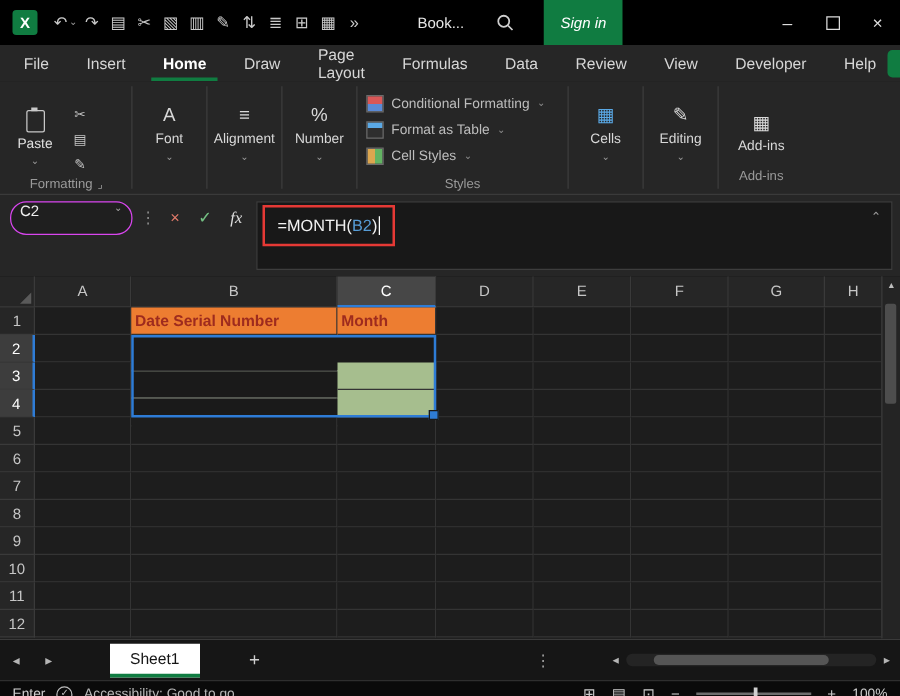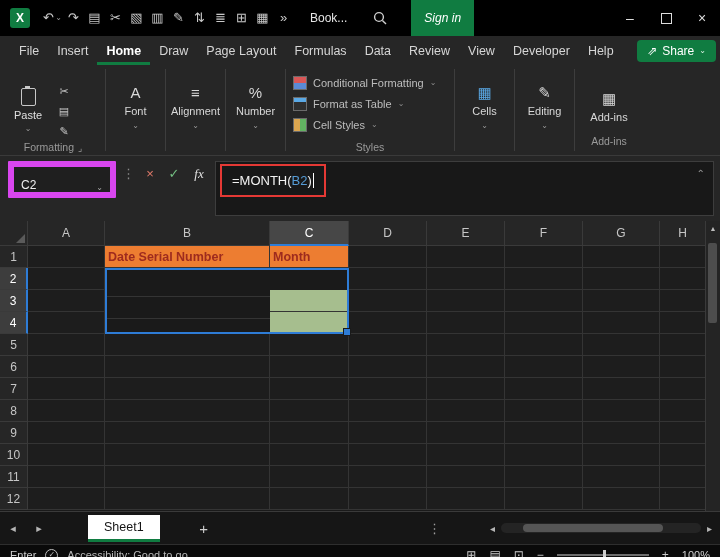--- a/index.html
+++ b/index.html
@@ -6,21 +6,21 @@
   .app{position:relative;width:720px;height:557px;display:flex;flex-direction:column;
        background:#1e1e1e;font-family:"Liberation Sans",sans-serif;color:#ddd;overflow:hidden;
        font-size:12px;}
   
   .titlebar{height:36px;background:#000;display:flex;align-items:center;flex:0 0 auto;}
   .tb-logo{width:20px;height:20px;background:var(--accent);border-radius:3px;color:#fff;
            font-weight:700;font-size:12px;display:flex;align-items:center;justify-content:center;
            margin:0 8px 0 10px;flex:0 0 auto;}
   .tb-ic{color:#c9c9c9;font-size:13px;width:21px;text-align:center;flex:0 0 auto;line-height:36px;}
   .tb-ic.dd{font-size:8px;width:9px;margin-left:-5px;color:#9a9a9a;}
-  .tb-name{color:#e6e6e6;font-size:12px;margin-left:16px;white-space:nowrap;}
+  .tb-name{color:#e6e6e6;font-size:12px;margin-left:40px;white-space:nowrap;}
   .tb-search{margin-left:26px;display:flex;align-items:center;}
   .signin{margin-left:24px;background:var(--accent);color:#fff;font-size:12px;
           padding:20px 13px;border-radius:2px;white-space:nowrap;font-style:italic;}
   .wc{margin-left:auto;display:flex;}
   .wc .wcb{width:36px;height:36px;display:flex;align-items:center;justify-content:center;
            color:#ddd;font-size:14px;}
   .restore-box{width:9px;height:9px;border:1px solid #ddd;display:inline-block;}
   
   .menubar{height:29px;background:#262626;display:flex;align-items:stretch;padding:0 4px 0 10px;flex:0 0 auto;}
   .menu-item{display:flex;align-items:center;padding:0 9px;color:#d6d6d6;font-size:12.5px;cursor:default;}
@@ -57,22 +57,22 @@
   .sicon{width:12px;height:12px;border:1px solid #6b6b6b;flex:0 0 auto;}
   .sicon.cf{background:linear-gradient(180deg,#d95757 50%,#5a8ad6 50%);}
   .sicon.fat{background:linear-gradient(180deg,#5aa9e6 35%,#2e2e2e 35%);}
   .sicon.cs{background:linear-gradient(90deg,#dca64f 50%,#62b362 50%);}
   .srow-chev{font-size:8px;color:#8d8d8d;}
   
   .addins{width:66px;height:84px;justify-content:center;gap:4px;}
   
   .formulabar{height:60px;background:#262626;display:flex;align-items:flex-start;
               padding:5px 6px 0 8px;gap:6px;flex:0 0 auto;}
-  .namebox{width:82px;height:25px;background:#1f1f1f;border:6px solid #d946ef;border-radius:1px;
-           display:flex;align-items:flex-end;justify-content:space-between;padding:0 7px;color:#f0f0f0;
+  .namebox{width:82px;height:25px;background:#1f1f1f;border:1px solid #d946ef;border-radius:13px;
+           display:flex;align-items:flex-start;justify-content:space-between;padding:0 7px;color:#f0f0f0;
            font-size:12px;flex:0 0 auto;}
   .nb-chev{font-size:8px;color:#a8a8a8;}
   .fb-dots{color:#8a8a8a;font-size:13px;line-height:25px;}
   .fb-x{color:#e07a6a;font-size:13px;line-height:25px;width:18px;text-align:center;}
   .fb-check{color:#74c083;font-size:13px;line-height:25px;width:18px;text-align:center;}
   .fb-fx{font-family:"Liberation Serif",serif;font-style:italic;color:#e0e0e0;font-size:13px;
          line-height:25px;width:20px;text-align:center;}
   .fb-input{flex:1;height:49px;background:#181818;border:1px solid #3d3d3d;position:relative;
             display:flex;align-items:flex-start;padding:2px 4px;}
   .fb-redbox{display:inline-flex;align-items:center;border:2px solid var(--red);
@@ -166,21 +166,21 @@
     <div class="wc">
       <span class="wcb">–</span>
       <span class="wcb">
           <span class="restore-box"></span>
         </span>
       <span class="wcb">×</span>
     </div>
   </div>
 
   <div class="menubar">
-    <div id="menu-items" style="display:flex;align-items:stretch;">
+    <div id="menu-items" style="display:flex;align-items:stretch;gap:12px;">
         <div class="menu-item">File</div>
         <div class="menu-item">Insert</div>
         <div class="menu-item active">Home</div>
         <div class="menu-item">Draw</div>
         <div class="menu-item">Page Layout</div>
         <div class="menu-item">Formulas</div>
         <div class="menu-item">Data</div>
         <div class="menu-item">Review</div>
         <div class="menu-item">View</div>
         <div class="menu-item">Developer</div>

